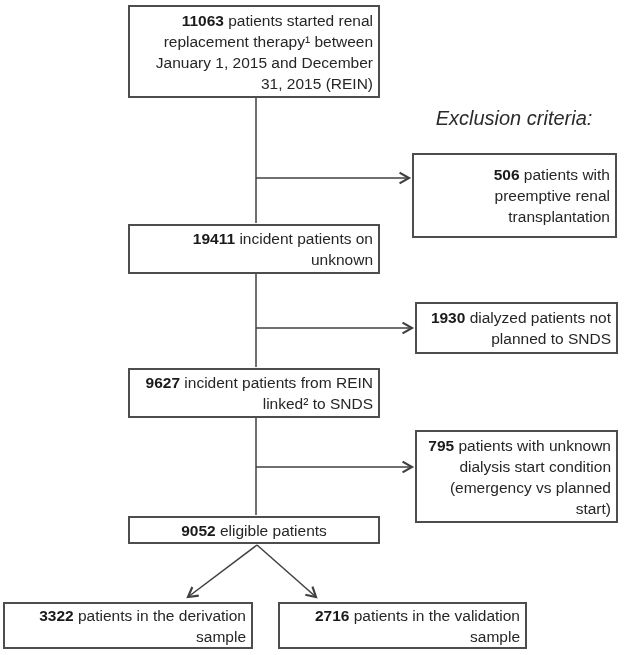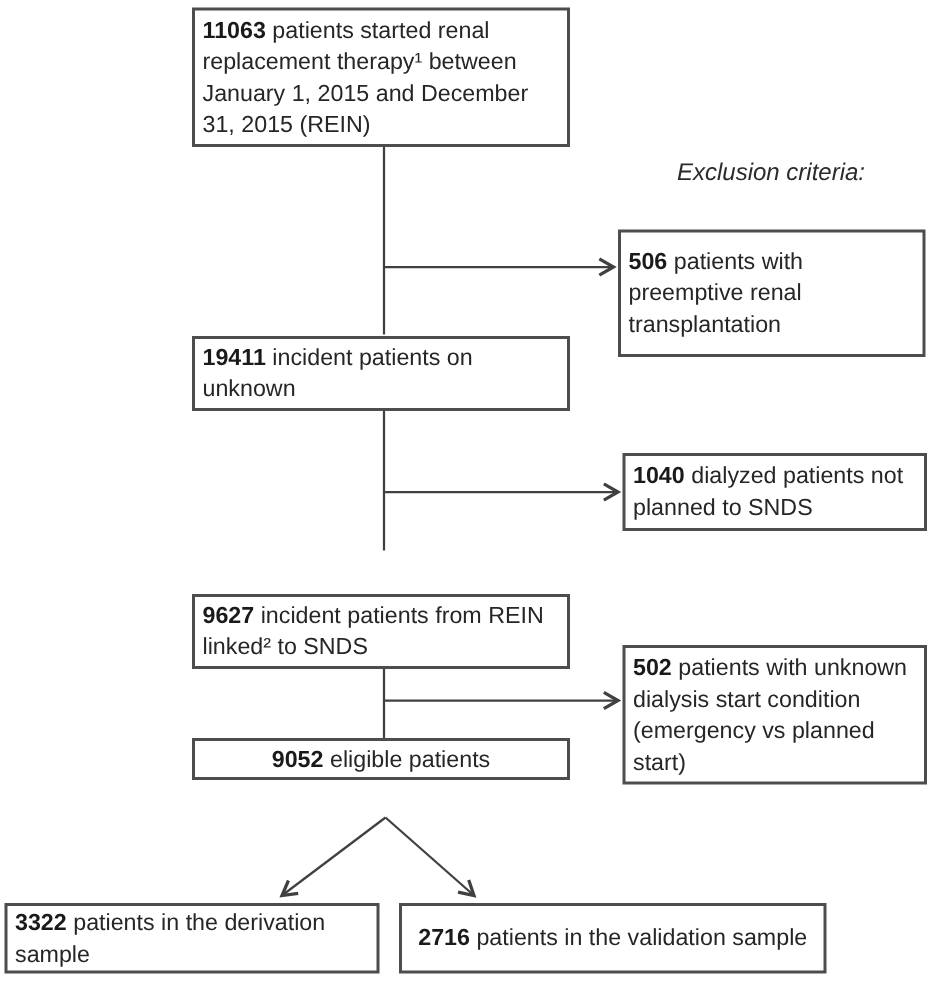--- a/index.html
+++ b/index.html
@@ -23,53 +23,53 @@
     pointer-events: none;
   }
   .box {
     position: absolute;
     box-sizing: border-box;
     border: 2px solid #4d4d4d;
     background: #ffffff;
     display: flex;
     align-items: center;
     justify-content: center;
-    text-align: left;
+    text-align: right;
   }
   .box p {
     margin: 0;
     padding: 0 5px;
     font-size: 15.5px;
     line-height: 21px;
     color: #262626;
   }
   .box .num {
     font-weight: bold;
     color: #1a1a1a;
   }
   .excl-label {
     position: absolute;
     left: 408px;
     top: 107px;
     width: 212px;
     text-align: center;
-    font-size: 16px;
+    font-size: 20px;
     font-style: italic;
     color: #2b2b2b;
   }
   
   .b-start      { left: 128px; top: 5px;   width: 252px; height: 93px; }
   .b-dialysis   { left: 128px; top: 224px; width: 252px; height: 50px; }
-  .b-linked     { left: 128px; top: 368px; width: 252px; height: 50px; margin-top: 28px; }
-  .b-eligible   { left: 128px; top: 492px; width: 252px; height: 28px; }
+  .b-linked     { left: 128px; top: 368px; width: 252px; height: 50px; }
+  .b-eligible   { left: 128px; top: 516px; width: 252px; height: 28px; }
   .b-transplant { left: 412px; top: 153px; width: 205px; height: 85px; }
   .b-snds       { left: 415px; top: 302px; width: 203px; height: 52px; }
   .b-unknown    { left: 415px; top: 430px; width: 203px; height: 93px; }
   .b-derivation { left: 3px;   top: 602px; width: 250px; height: 47px; }
-  .b-validation { left: 266px; top: 602px; width: 285px; height: 47px; }
+  .b-validation { left: 278px; top: 602px; width: 249px; height: 47px; }
 </style>
 </head>
 <body>
 
 <div class="canvas">
 
   <svg class="connectors" width="624" height="655" viewBox="0 0 624 655">
     <defs>
       <marker id="arrow" viewBox="0 0 10 10" refX="8" refY="5" markerWidth="9" markerHeight="9" orient="auto">
         <path d="M1,1 L8,5 L1,9" fill="none" stroke="#404040" stroke-width="1.6"></path>
@@ -98,31 +98,31 @@
     <p><span class="num">506</span>
       <span>patients with preemptive renal transplantation</span></p>
   </div>
 
   <div class="box b-dialysis">
     <p><span class="num">19411</span>
       <span>incident patients on unknown</span></p>
   </div>
 
   <div class="box b-snds">
-    <p><span class="num">1040</span>
+    <p><span class="num">1930</span>
       <span>dialyzed patients not planned to SNDS</span></p>
   </div>
 
   <div class="box b-linked">
     <p><span class="num">9627</span>
       <span>incident patients from REIN linked² to SNDS</span></p>
   </div>
 
   <div class="box b-unknown">
-    <p><span class="num">502</span>
+    <p><span class="num">795</span>
       <span>patients with unknown dialysis start condition (emergency vs planned start)</span></p>
   </div>
 
   <div class="box b-eligible">
     <p><span class="num">9052</span>
       <span>eligible patients</span></p>
   </div>
 
   <div class="box b-derivation">
     <p><span class="num">3322</span>

